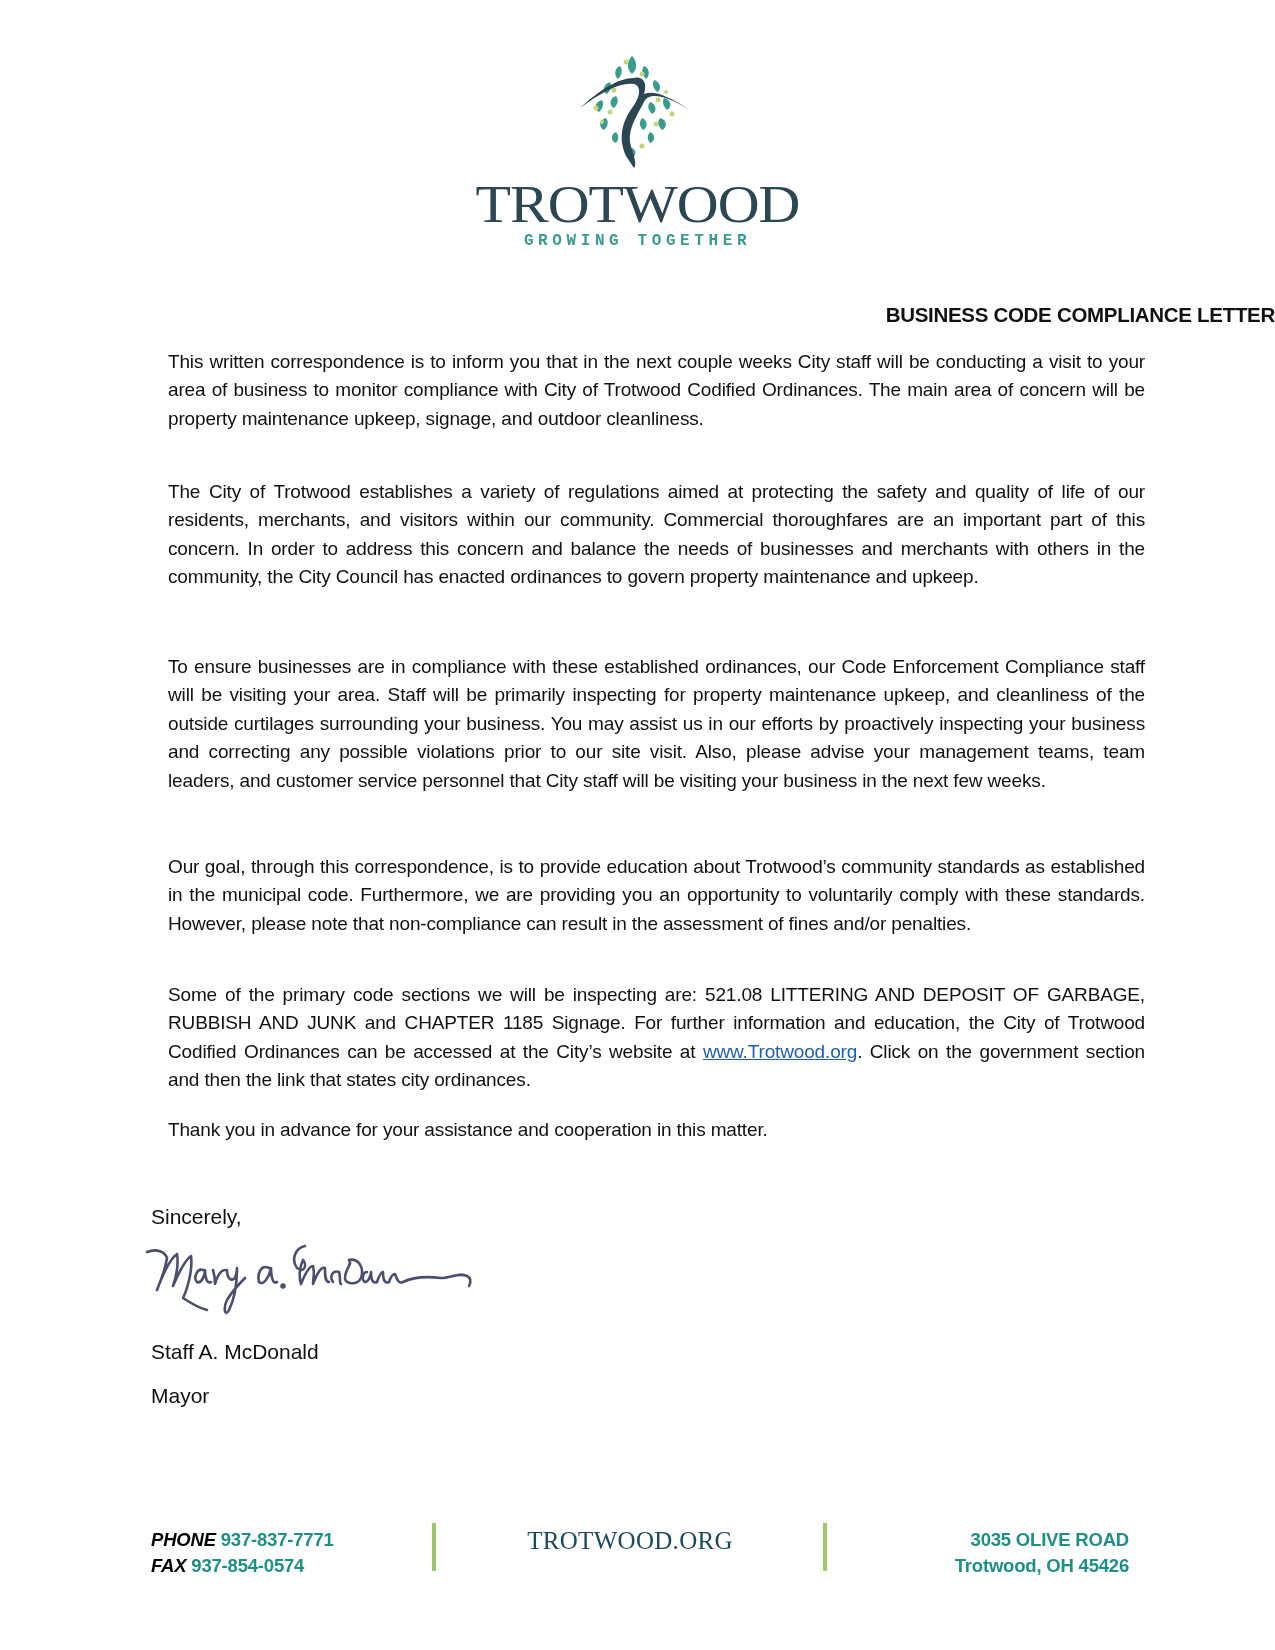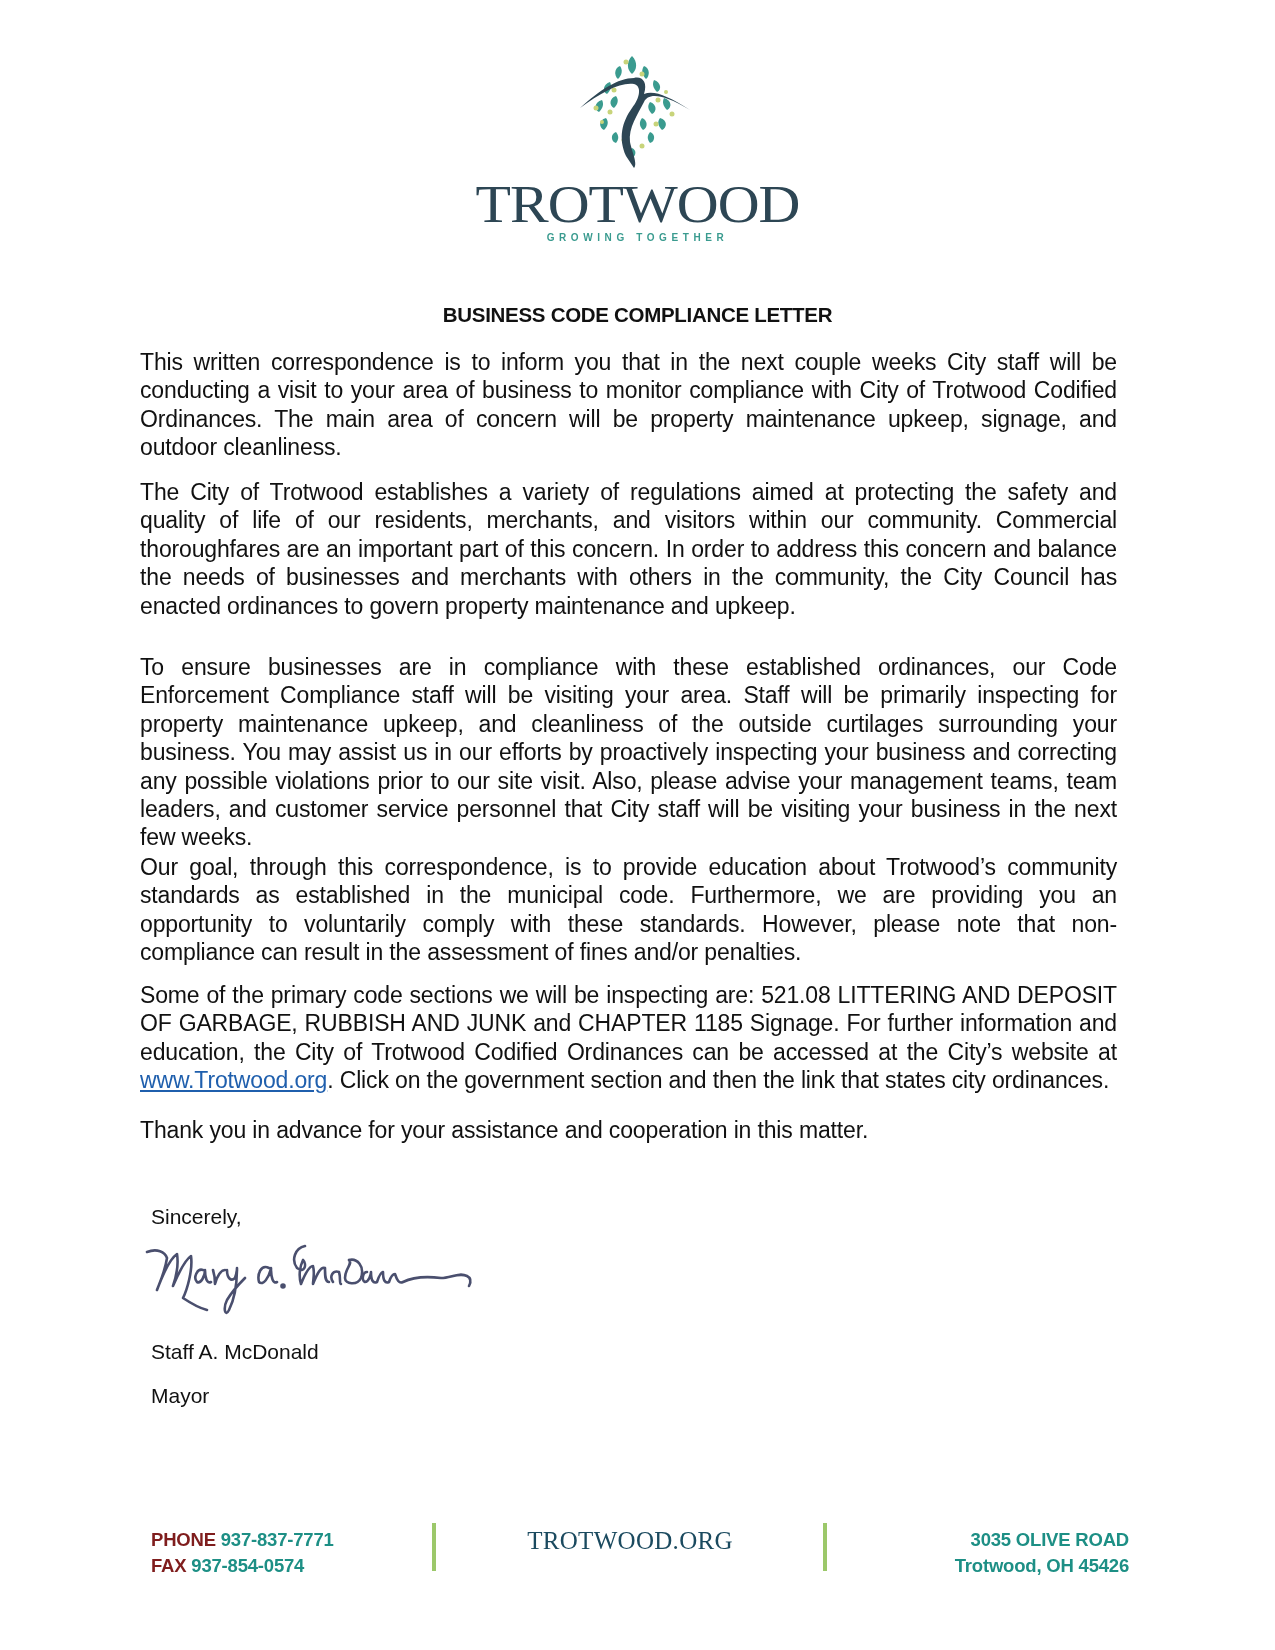--- a/index.html
+++ b/index.html
@@ -1,36 +1,36 @@
 <!DOCTYPE html>
 <html><head>
 <meta charset="utf-8">
 <style>
   html, body { margin: 0; padding: 0; background: #ffffff; }
   body { width: 1275px; height: 1650px; position: relative; overflow: hidden; font-family: "Liberation Sans", sans-serif; color: #111; }
   .logo-mark { position: absolute; left: 572px; top: 52px; width: 125px; height: 120px; }
   .logo-word { position: absolute; left: 0; width: 1275px; top: 176px; text-align: center; font-family: "Liberation Serif", serif; font-size: 58px; color: #2d4654; letter-spacing: -1px; line-height: 1; transform: scaleY(0.92); }
-  .logo-tag { position: absolute; left: 0; width: 1275px; top: 232px; text-align: center; font-family: Liberation Sans, sans-serif; font-weight: bold; font-size: 10px; letter-spacing: 4.6px; color: #3a9b8f; }
-  .title { position: absolute; left: 0; width: 1275px; top: 303px; text-align: center; font-weight: bold; font-size: 20.5px; letter-spacing: -0.3px; }
-  .body { position: absolute; left: 140px; width: 977px; font-size: 23px; line-height: 28.4px; text-align: justify; letter-spacing: -0.15px; }
+  .logo-tag { position: absolute; left: 0; width: 1275px; top: 232px; text-align: center; font-family: Liberation Mono, monospace; font-weight: bold; font-size: 16px; letter-spacing: 4.6px; color: #3a9b8f; }
+  .title { position: absolute; left: 0; width: 1275px; top: 303px; text-align: right; font-weight: bold; font-size: 20.5px; letter-spacing: -0.3px; }
+  .body { position: absolute; left: 168px; width: 977px; font-size: 19px; line-height: 28.4px; text-align: justify; letter-spacing: -0.15px; }
   .body p { margin: 0; }
   .p1 { top: 348px; }
   .p2 { top: 478px; }
   .p3 { top: 638px; margin-top: 15px; }
   .p4 { top: 853px; }
   .p5 { top: 981px; }
   .p6 { top: 1116px; }
   a.link { color: #1f5fad; text-decoration: underline; }
   .close { position: absolute; left: 151px; font-size: 21px; }
   .sincerely { top: 1205px; }
   .sig { position: absolute; left: 145px; top: 1238px; width: 330px; height: 85px; }
   .name { top: 1340px; }
   .role { top: 1384px; }
   .footer-left { position: absolute; left: 151px; top: 1527px; font-size: 18.5px; font-weight: bold; line-height: 26px; letter-spacing: -0.2px; }
-  .lbl { color: #7f1d1d; }
+  .lbl { color: #000000; font-style: italic; }
   .num { color: #1d8f85; }
   .divider { position: absolute; width: 4px; height: 48px; background: #9cc86a; top: 1523px; }
   .div1 { left: 432px; }
   .div2 { left: 823px; }
   .footer-mid { position: absolute; left: 440px; width: 380px; text-align: center; top: 1527px; font-family: "Liberation Serif", serif; font-size: 25px; color: #1b4a5f; letter-spacing: 0.3px; }
   .footer-right { position: absolute; right: 146px; top: 1527px; text-align: right; font-size: 18.5px; font-weight: bold; line-height: 26px; color: #1d8f85; letter-spacing: -0.2px; }
 </style>
 </head>
 <body>
 

